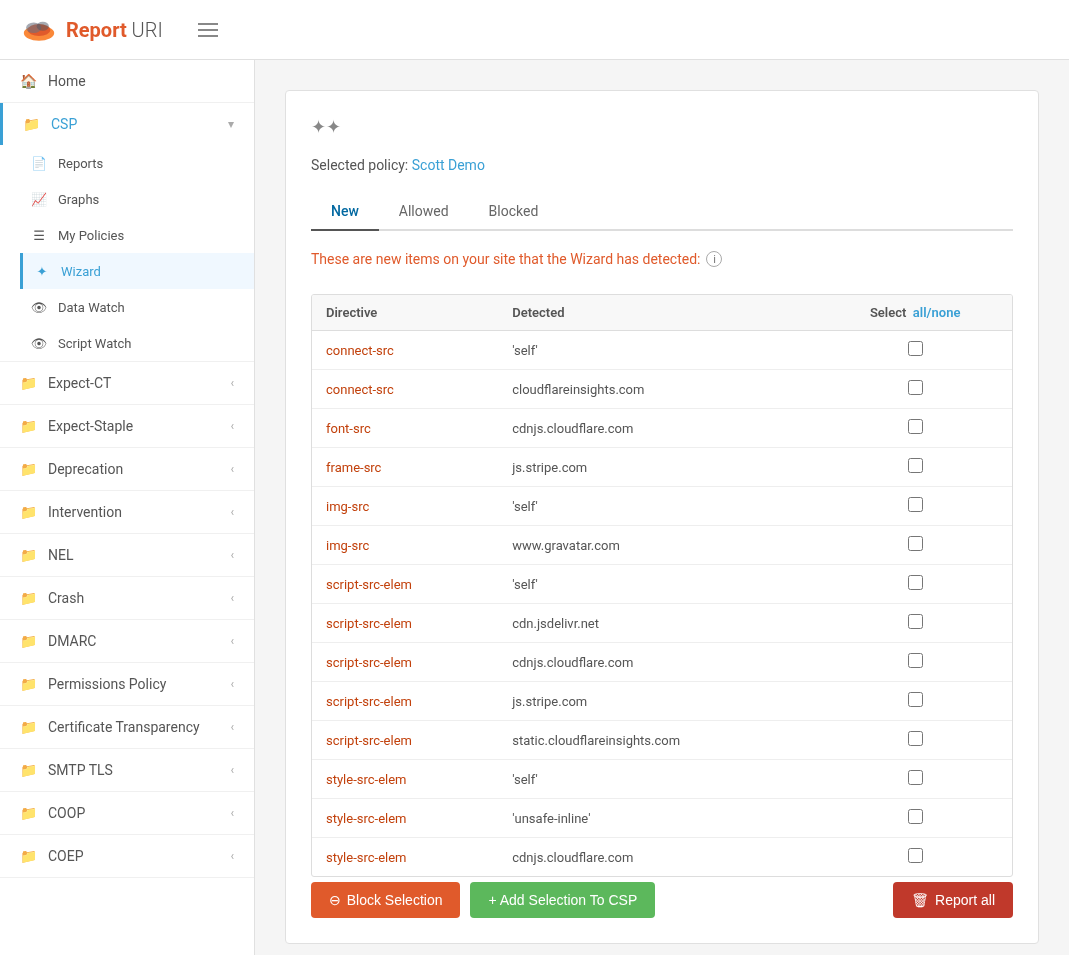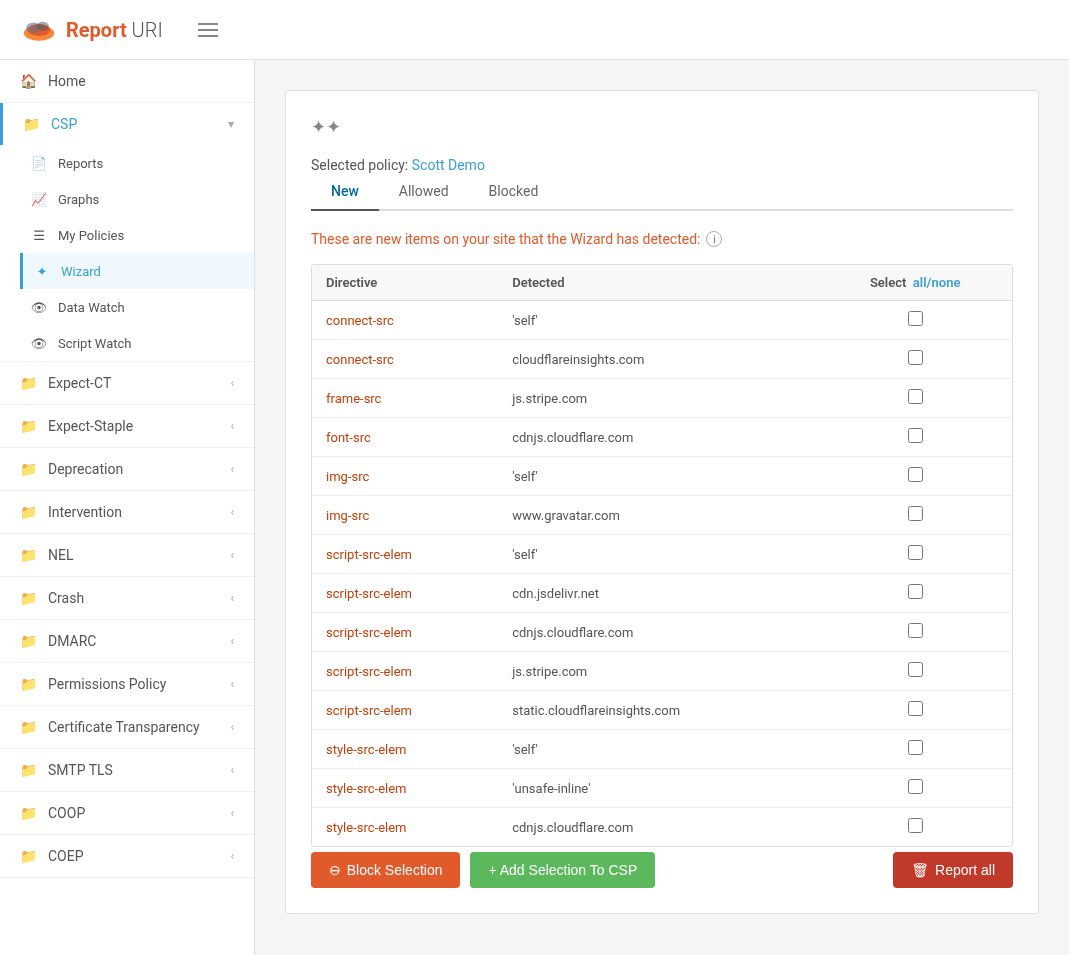--- a/index.html
+++ b/index.html
@@ -28,30 +28,30 @@
     .sidebar-item .chevron { margin-left: auto; color: #aaa; font-size: 12px; }
     .sidebar-sub { padding-left: 20px; }
     .sidebar-sub .sidebar-item { padding: 9px 20px 9px 10px; font-size: 13px; }
     .sidebar-icon { width: 18px; height: 18px; display: flex; align-items: center; justify-content: center; flex-shrink: 0; }
 
     
     .page-title { display: flex; align-items: center; gap: 10px; margin-bottom: 20px; }
     .page-title h1 { font-size: 22px; font-weight: 400; color: #444; }
     .page-title .title-icon { color: #888; font-size: 18px; }
 
-    .policy-line { font-size: 14px; color: #555; }
+    .policy-line { margin-bottom: 20px; font-size: 14px; color: #555; }
     .policy-link { color: #3aa0d5; text-decoration: none; }
 
     
     .tabs { display: flex; border-bottom: 2px solid #ddd; margin-bottom: 20px; }
     .tab { padding: 10px 20px; cursor: pointer; color: #666; border-bottom: 2px solid transparent; margin-bottom: -2px; }
     .tab.active { color: #0369a1; border-bottom: 2px solid #555; font-weight: 500; }
 
     
-    .info-text { color: #e05a2b; margin-bottom: 17px; font-size: 14px; display: flex; gap: 6px; }
+    .info-text { color: #e05a2b; margin-bottom: 27px; font-size: 14px; display: flex; gap: 6px; }
     .info-icon { display: inline-flex; align-items: center; justify-content: center; width: 16px; height: 16px; border-radius: 50%; border: 1px solid #aaa; color: #777; font-size: 11px; cursor: pointer; }
 
     
     .table-wrapper { border: 1px solid #ddd; border-radius: 3px; overflow: hidden; margin-bottom: 5px; }
     table { width: 100%; border-collapse: collapse; }
     thead th { background: #f8f8f8; padding: 10px 14px; text-align: left; font-weight: 600; font-size: 13px; color: #555; border-bottom: 1px solid #ddd; }
     thead th:last-child { text-align: center; }
     tbody tr { border-bottom: 1px solid #eee; }
     tbody tr:last-child { border-bottom: none; }
     tbody td { padding: 10px 14px; font-size: 13px; color: #555; }
@@ -273,29 +273,29 @@
       </td>
     </tr>
                 <tr>
       <td>connect-src</td>
       <td>cloudflareinsights.com</td>
       <td>
         <input type="checkbox" style="">
       </td>
     </tr>
                 <tr>
+      <td>font-src</td>
+      <td>cdnjs.cloudflare.com</td>
+      <td>
+        <input type="checkbox" style="">
+      </td>
+    </tr>
+                <tr>
       <td>frame-src</td>
       <td>js.stripe.com</td>
-      <td>
-        <input type="checkbox" style="">
-      </td>
-    </tr>
-                <tr>
-      <td>font-src</td>
-      <td>cdnjs.cloudflare.com</td>
       <td>
         <input type="checkbox" style="">
       </td>
     </tr>
                 <tr>
       <td>img-src</td>
       <td>'self'</td>
       <td>
         <input type="checkbox" style="">
       </td>

